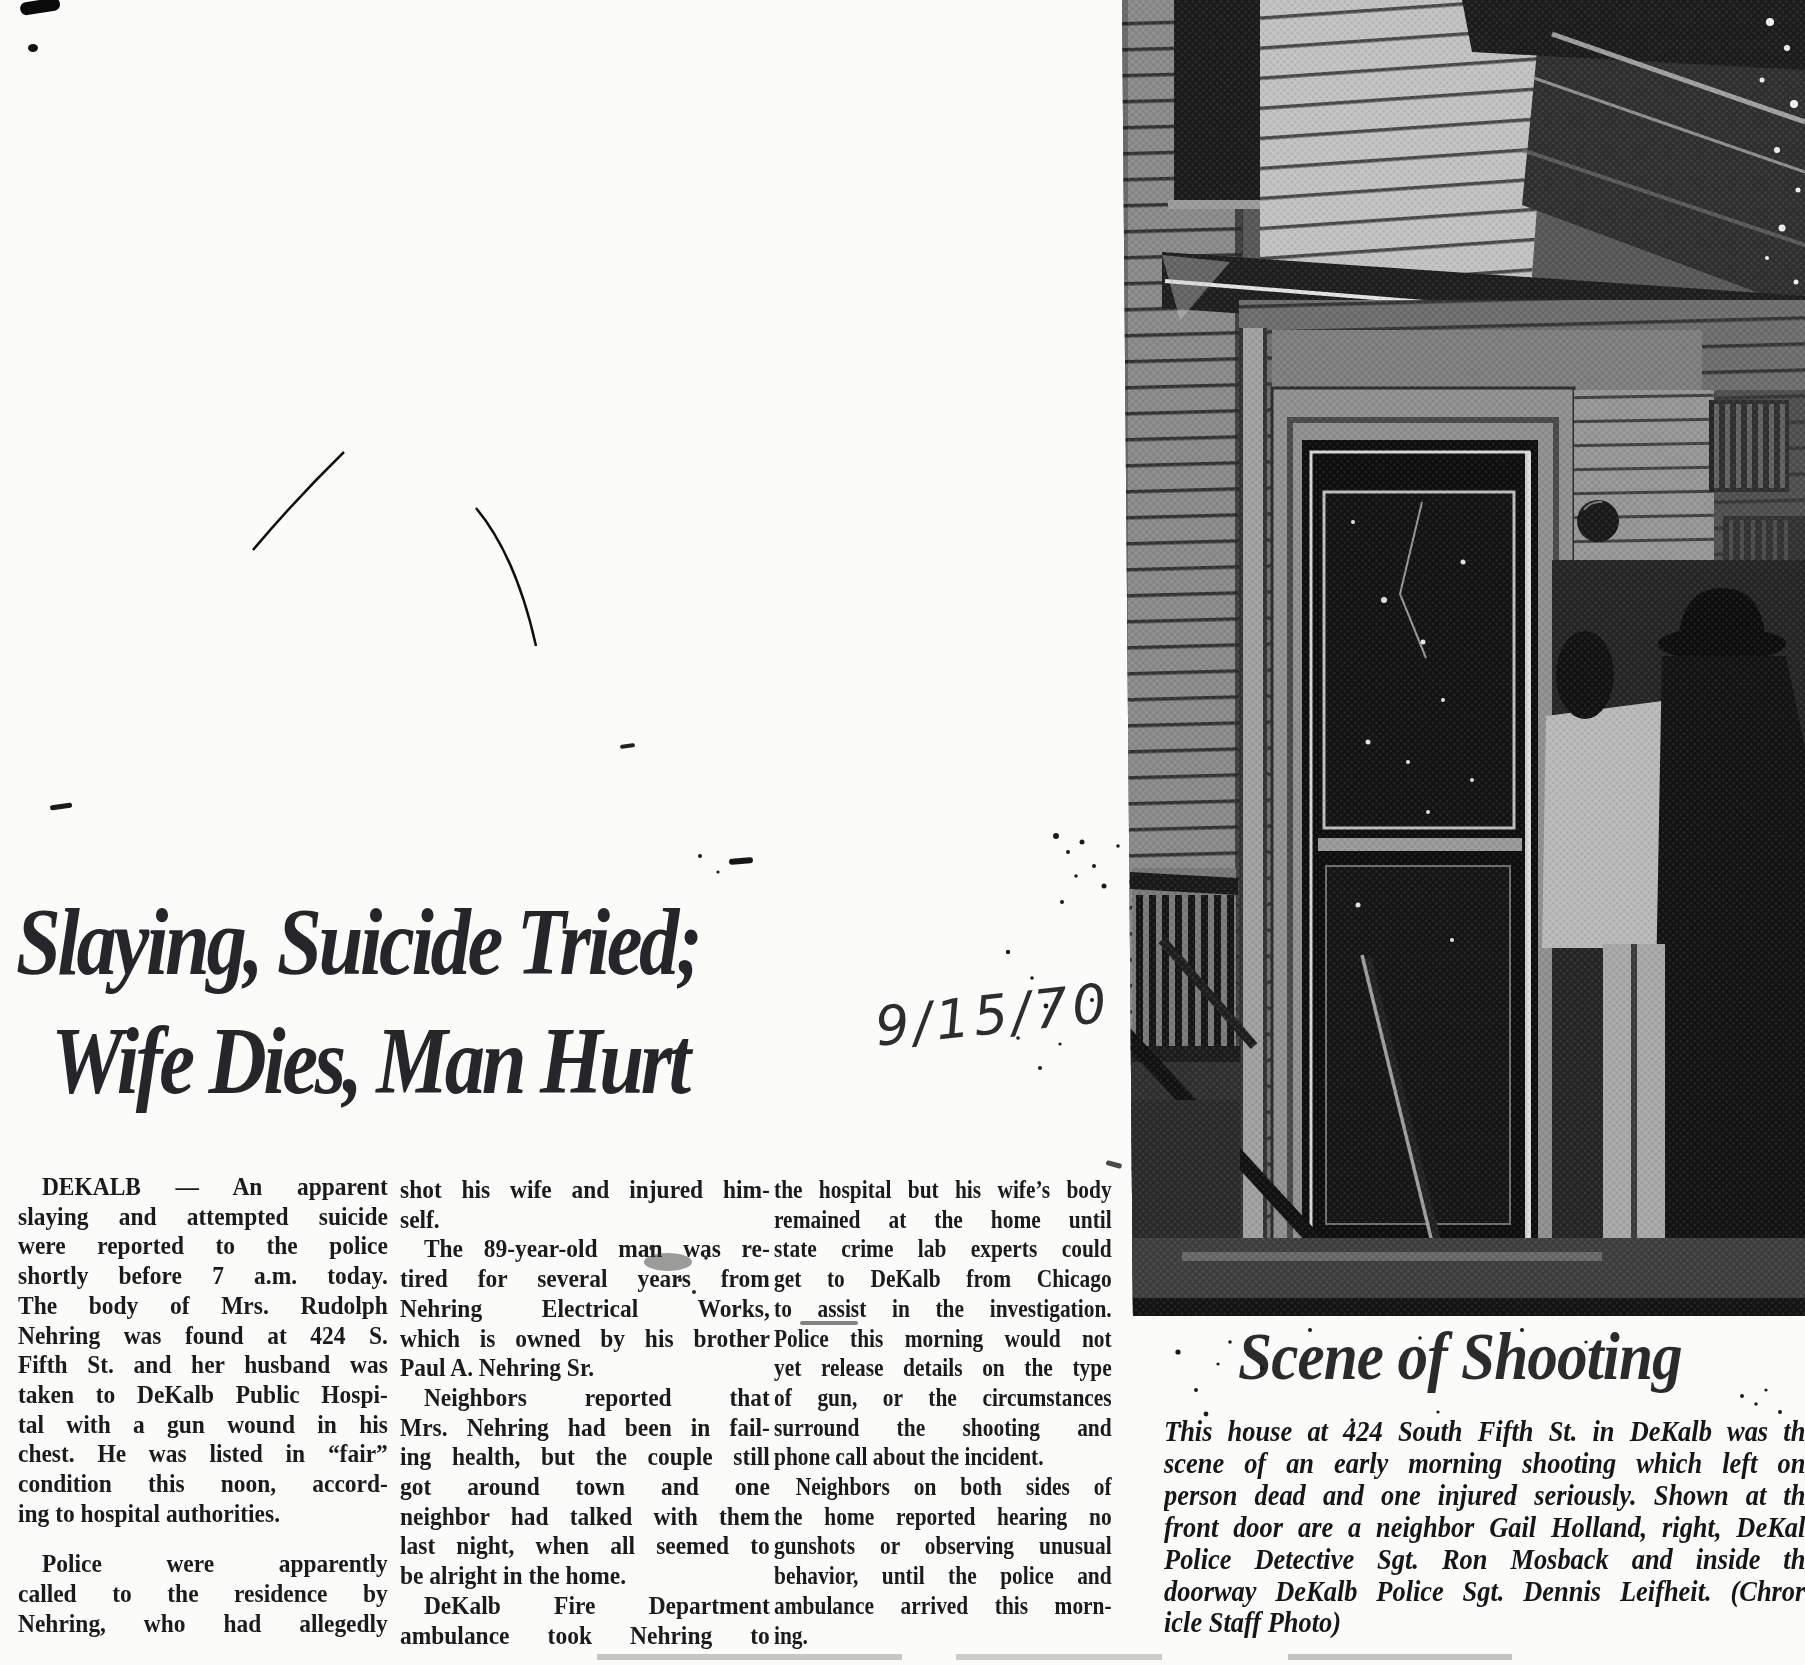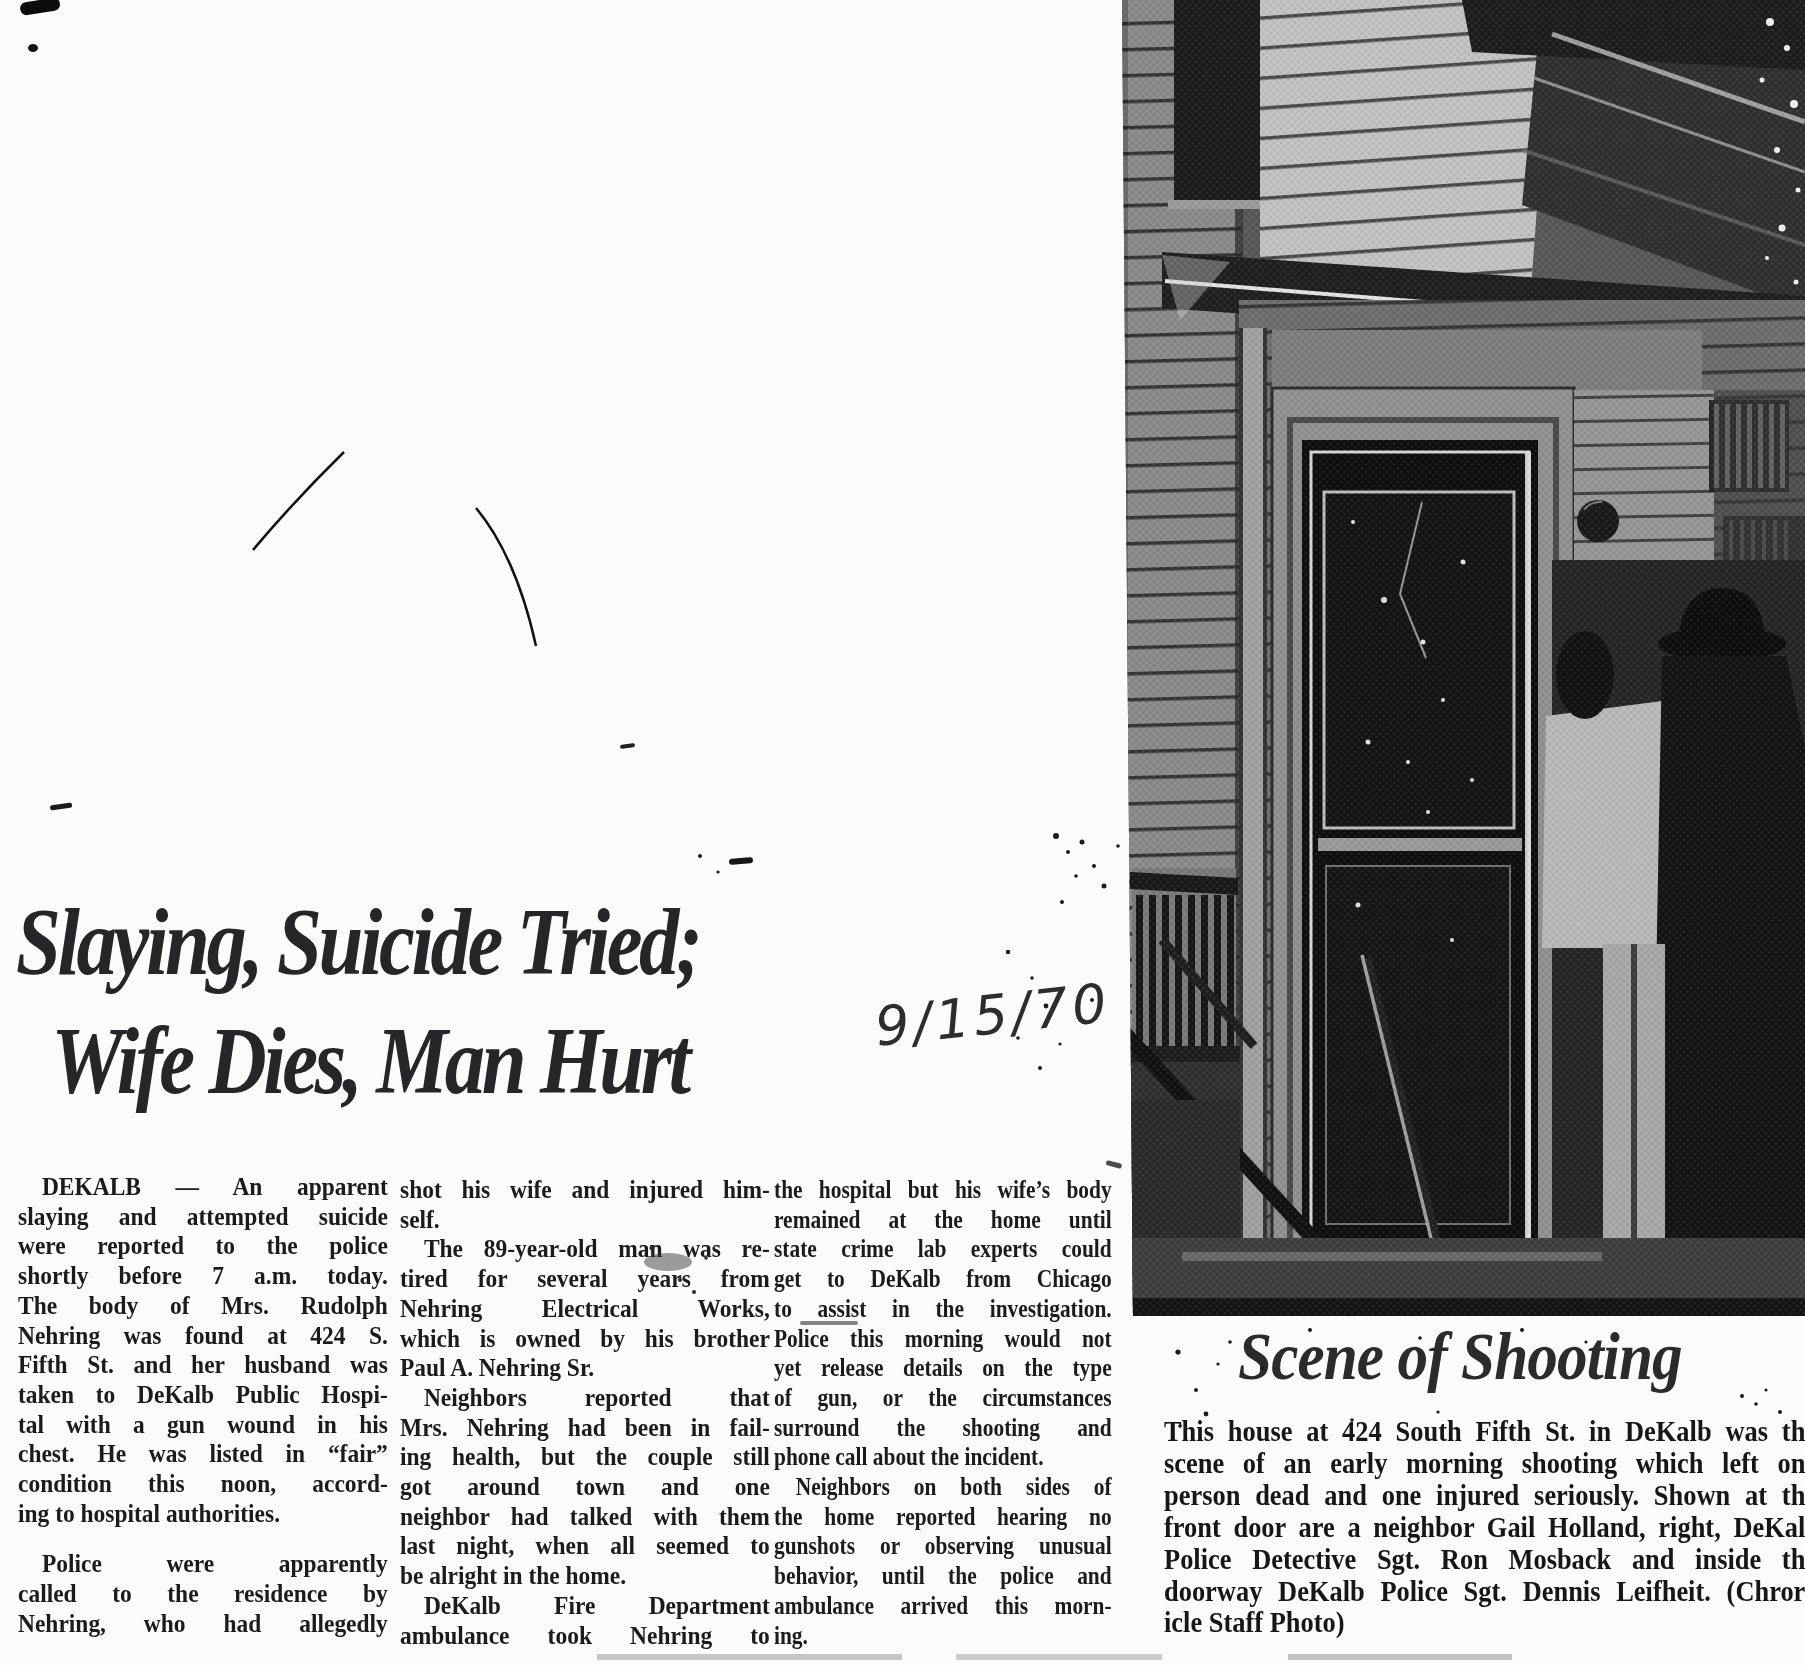--- a/index.html
+++ b/index.html
@@ -47,20 +47,21 @@
   
   .scene-title{
     position:absolute;left:1238px;top:1310px;
     font-style:italic;font-weight:700;font-size:68px;line-height:92px;
     letter-spacing:-1px;color:#2b2b2e;
     transform:scaleX(.9);transform-origin:0 0;white-space:nowrap;
   }
   .caption-clip{
     position:absolute;left:1164px;top:1406px;width:641px;height:250px;
     overflow:hidden;
+    font-style:italic;
   }
   .caption{
     width:704px;transform:scaleX(.911);transform-origin:0 0;
     padding-top:10px;
     font-weight:700;font-size:29px;line-height:31.9px;color:#161618;
   }
   .caption .line.nojust{text-align-last:left;}
   
   .artifacts{position:absolute;left:0;top:0;pointer-events:none;}
 </style>

